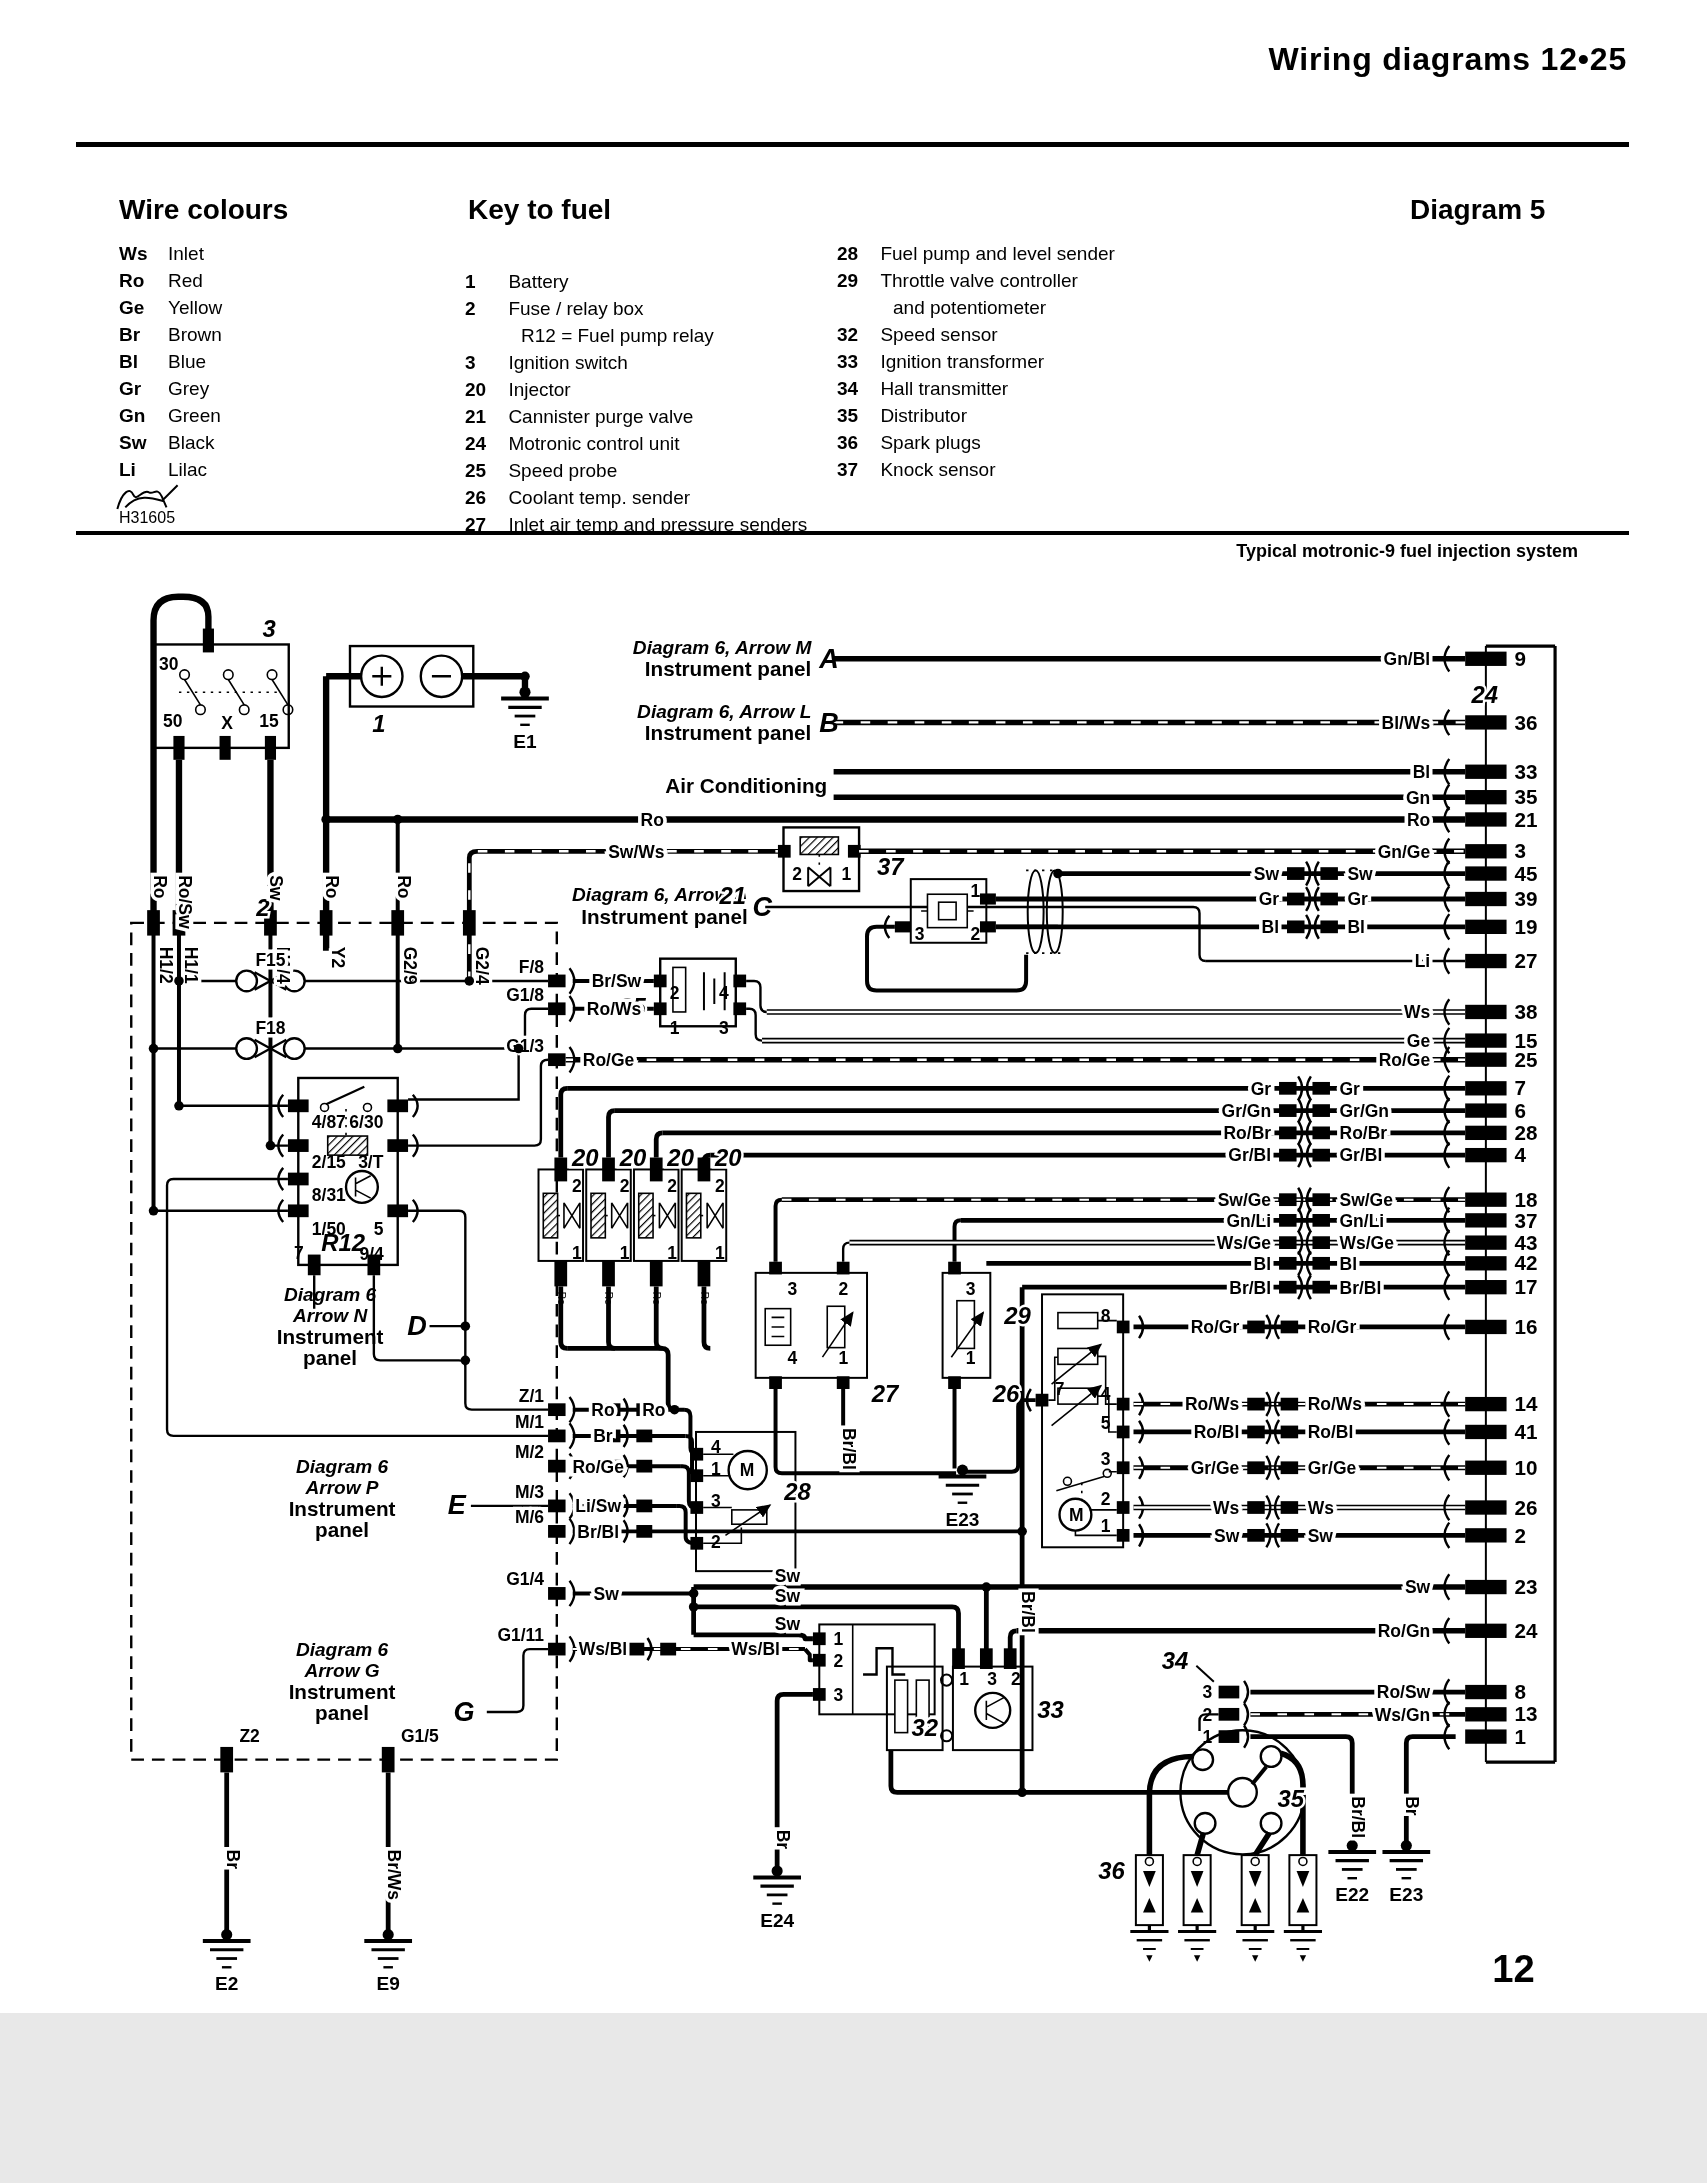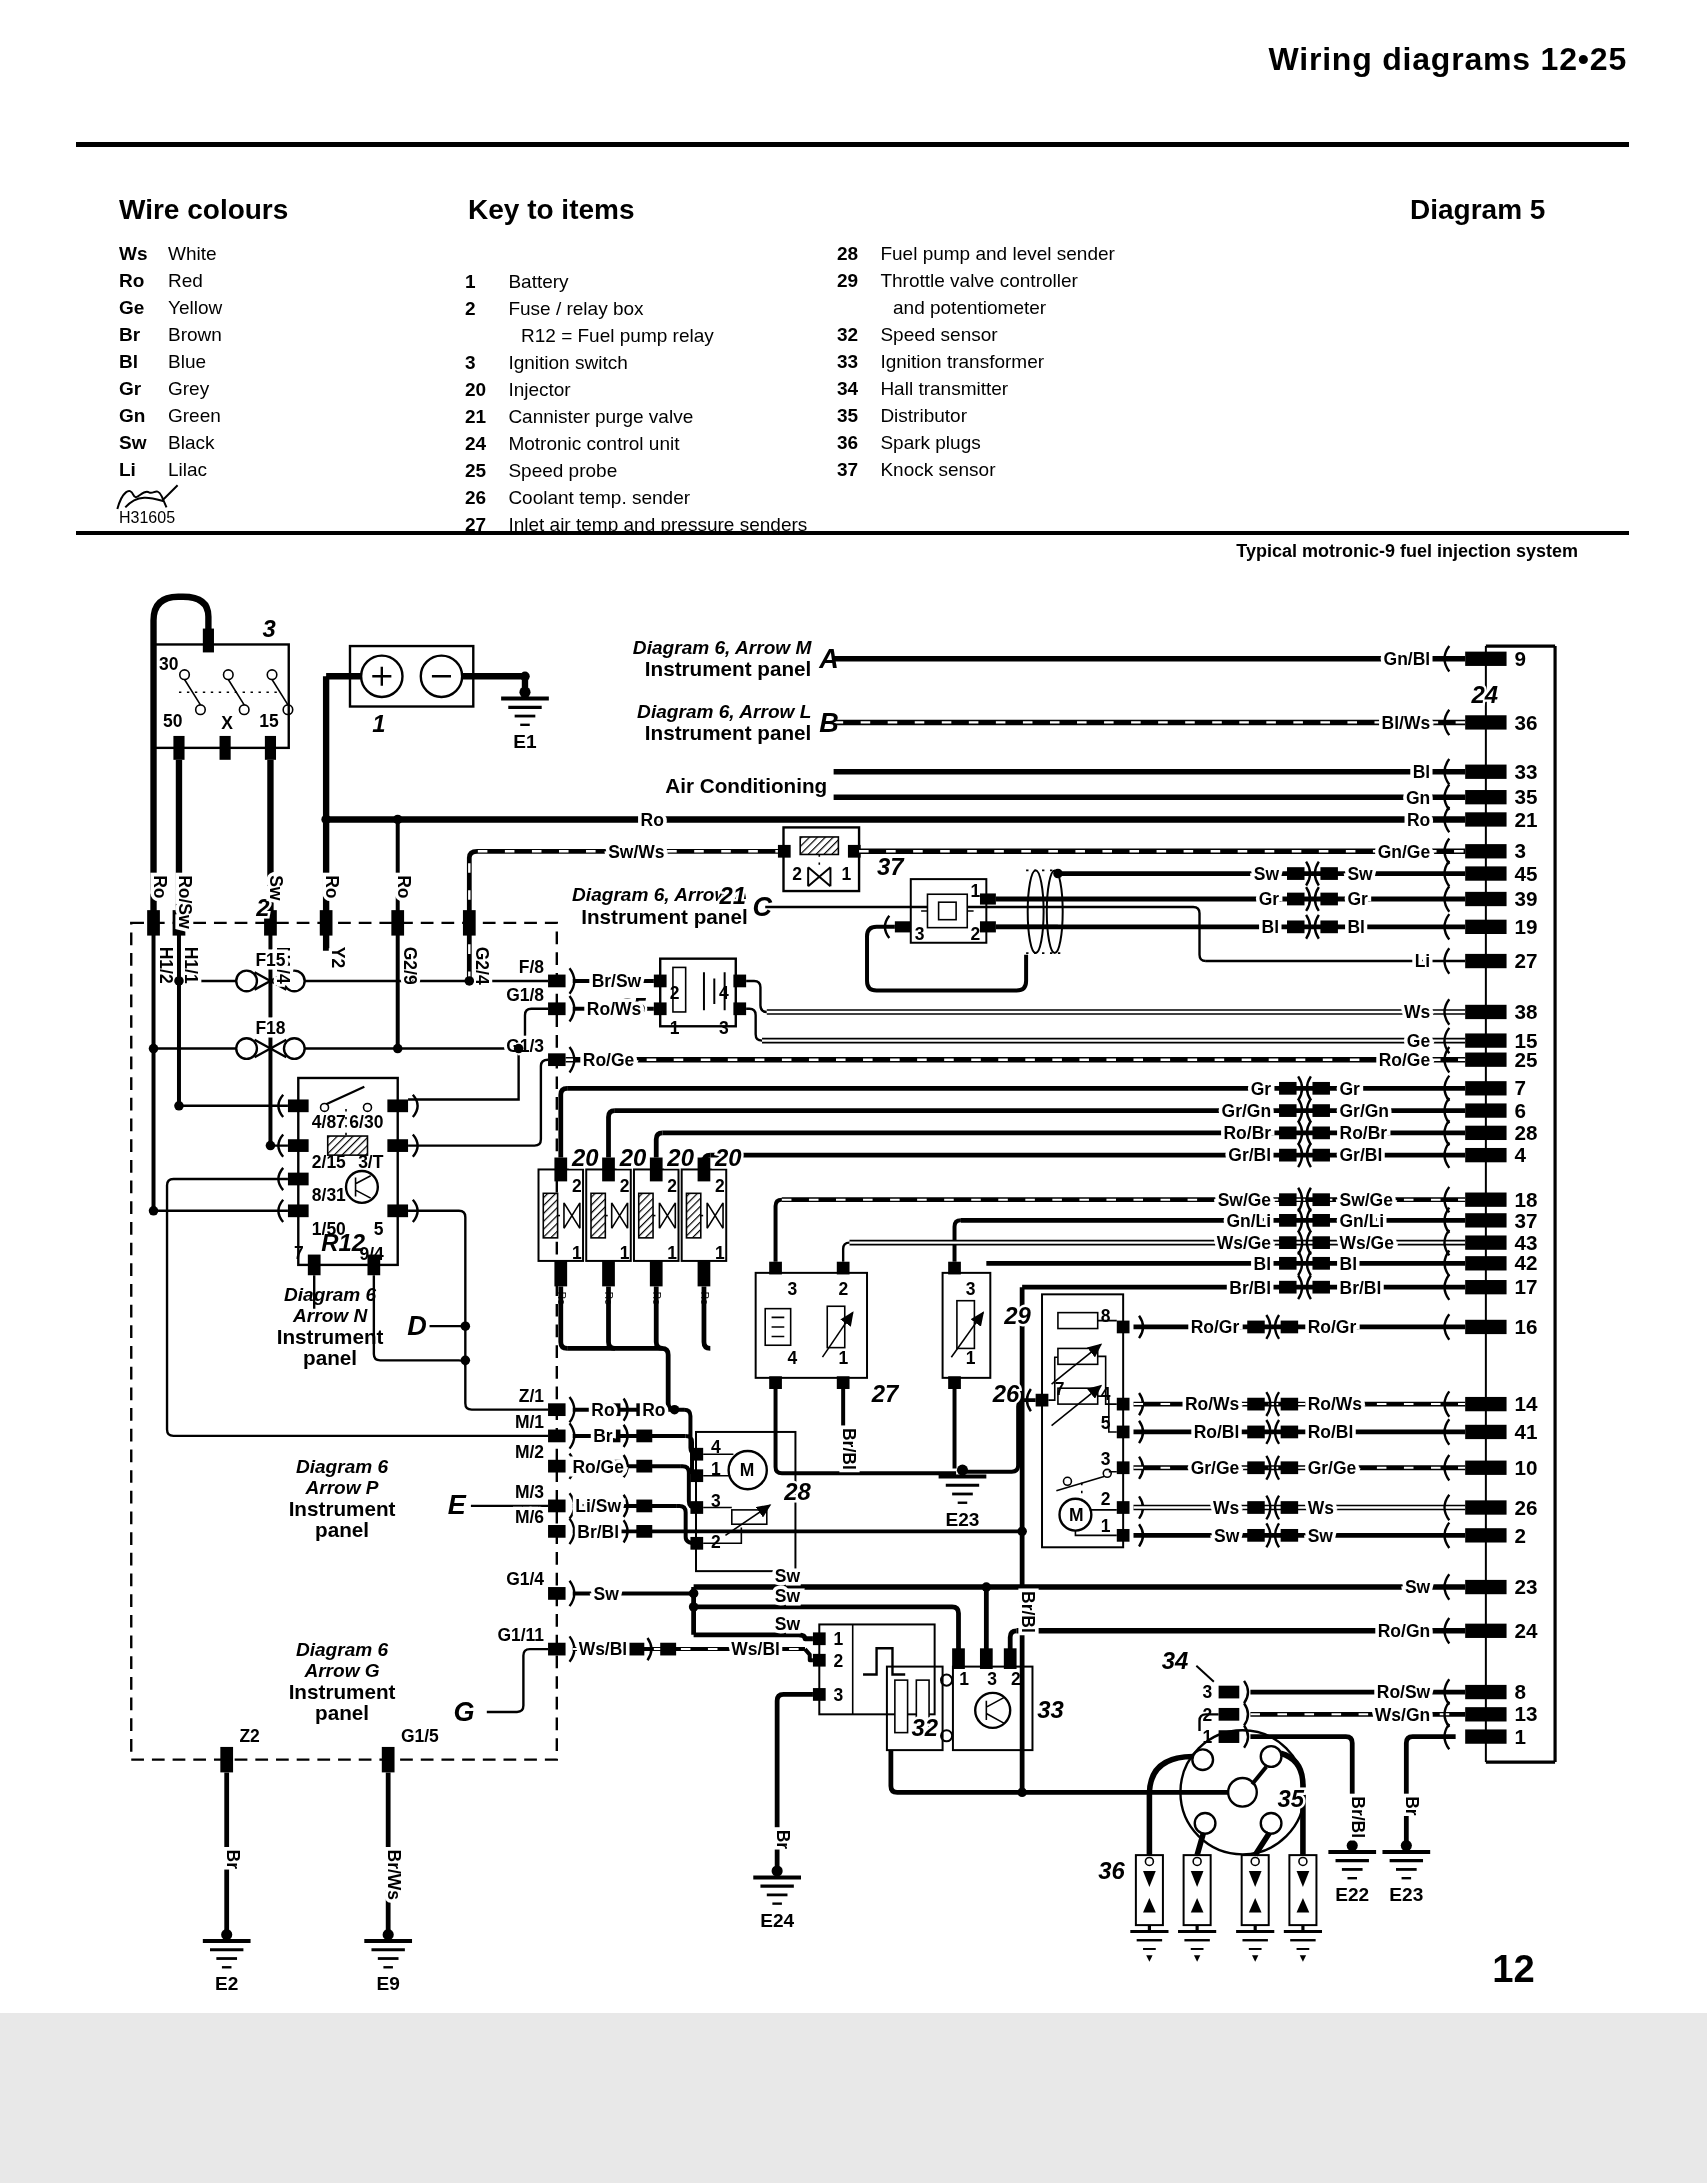--- a/index.html
+++ b/index.html
@@ -57,36 +57,36 @@
 </style>
 </head>
 <body>
 
 <div class="page">
   <div class="hdr">Wiring diagrams 12•25</div>
   <div class="rule r1"></div>
 
   <div class="lg-title t-wc">Wire colours</div>
   <div class="wc-list" id="wcRows">
-      <div class="wc-row"><span class="wc-abbr">Ws</span><span class="wc-name">White</span></div>
+      <div class="wc-row"><span class="wc-abbr">Ws</span><span class="wc-name">Inlet</span></div>
       <div class="wc-row"><span class="wc-abbr">Ro</span><span class="wc-name">Red</span></div>
       <div class="wc-row"><span class="wc-abbr">Ge</span><span class="wc-name">Yellow</span></div>
       <div class="wc-row"><span class="wc-abbr">Br</span><span class="wc-name">Brown</span></div>
       <div class="wc-row"><span class="wc-abbr">Bl</span><span class="wc-name">Blue</span></div>
       <div class="wc-row"><span class="wc-abbr">Gr</span><span class="wc-name">Grey</span></div>
       <div class="wc-row"><span class="wc-abbr">Gn</span><span class="wc-name">Green</span></div>
       <div class="wc-row"><span class="wc-abbr">Sw</span><span class="wc-name">Black</span></div>
       <div class="wc-row"><span class="wc-abbr">Li</span><span class="wc-name">Lilac</span></div>
     </div>
   <svg class="abs" style="left:111px;top:482px" width="111" height="35" viewBox="0 0 140 44">
     <path class="ln25" d="M8,34 C14,12 24,6 28,16 C32,26 40,8 48,13 C54,16 58,6 64,18 L70,32 M18,32 C34,14 52,20 66,24 M66,22 L84,4"></path>
   </svg>
   <div class="sigcode">H31605</div>
 
-  <div class="lg-title t-ki">Key to items</div>
+  <div class="lg-title t-ki">Key to fuel</div>
   <div class="ki-col k1" id="kc1">
       <div class="ki-row"><span class="ki-num">1</span><span class="ki-lbl">Battery</span></div>
       <div class="ki-row"><span class="ki-num">2</span><span class="ki-lbl">Fuse / relay box</span></div>
       <div class="ki-row"><span class="ki-num"></span><span class="ki-lbl ki-ind">R12 = Fuel pump relay</span></div>
       <div class="ki-row"><span class="ki-num">3</span><span class="ki-lbl">Ignition switch</span></div>
       <div class="ki-row"><span class="ki-num">20</span><span class="ki-lbl">Injector</span></div>
       <div class="ki-row"><span class="ki-num">21</span><span class="ki-lbl">Cannister purge valve</span></div>
       <div class="ki-row"><span class="ki-num">24</span><span class="ki-lbl">Motronic control unit</span></div>
       <div class="ki-row"><span class="ki-num">25</span><span class="ki-lbl">Speed probe</span></div>
       <div class="ki-row"><span class="ki-num">26</span><span class="ki-lbl">Coolant temp. sender</span></div>

